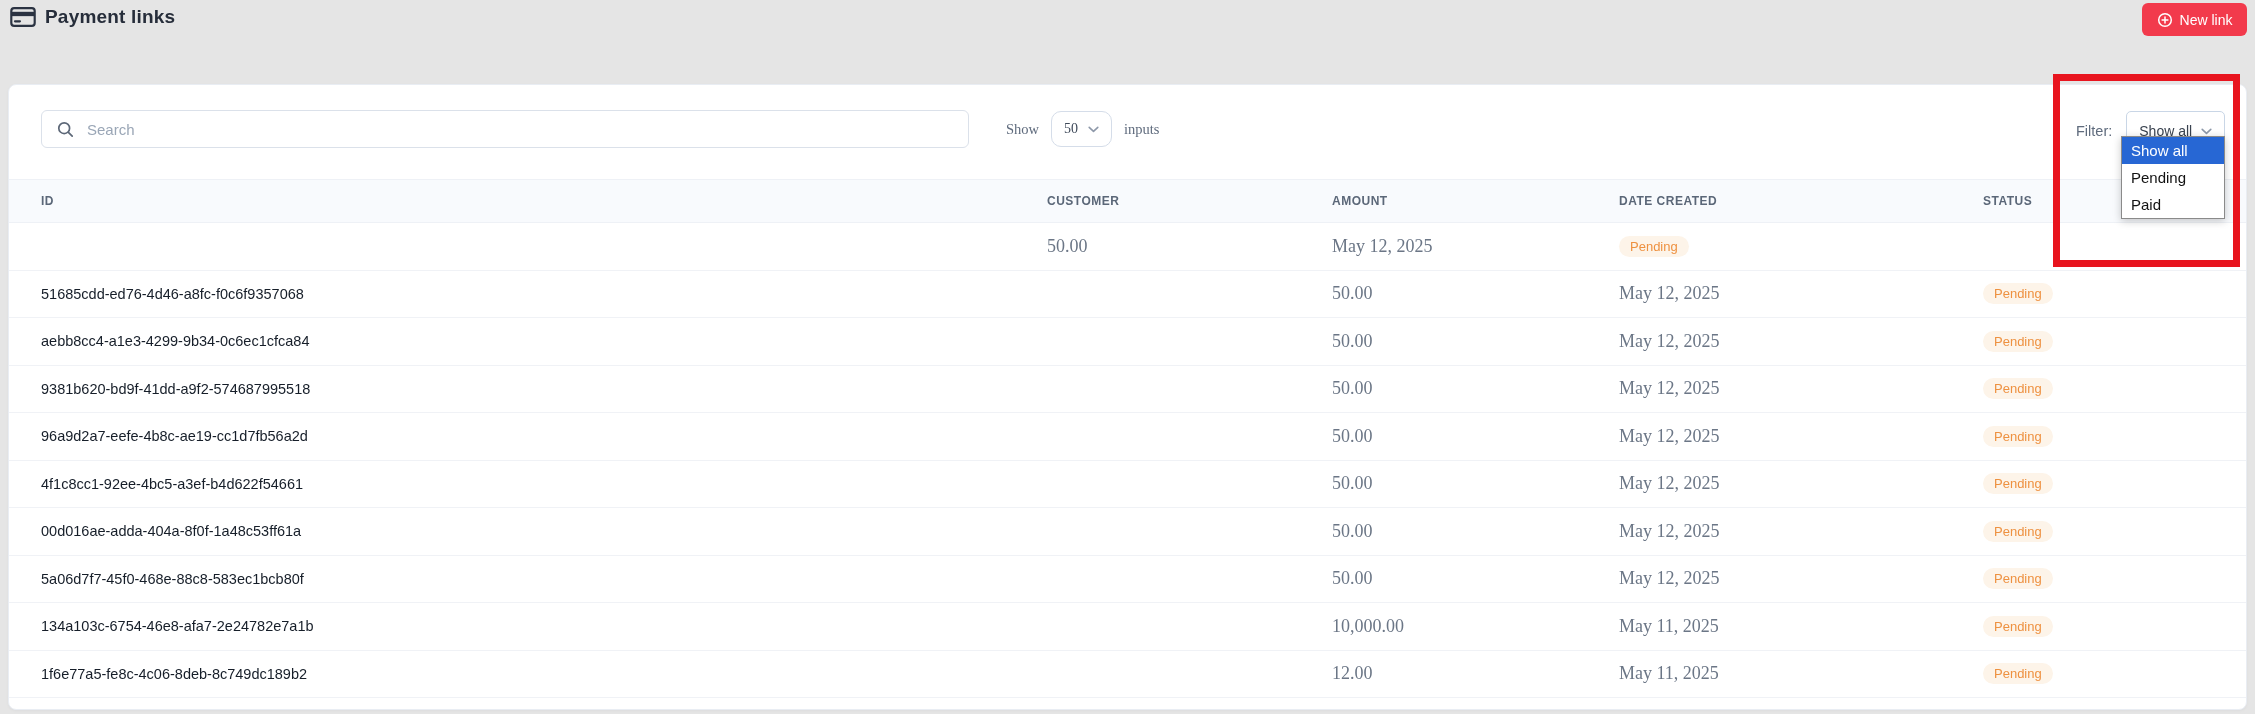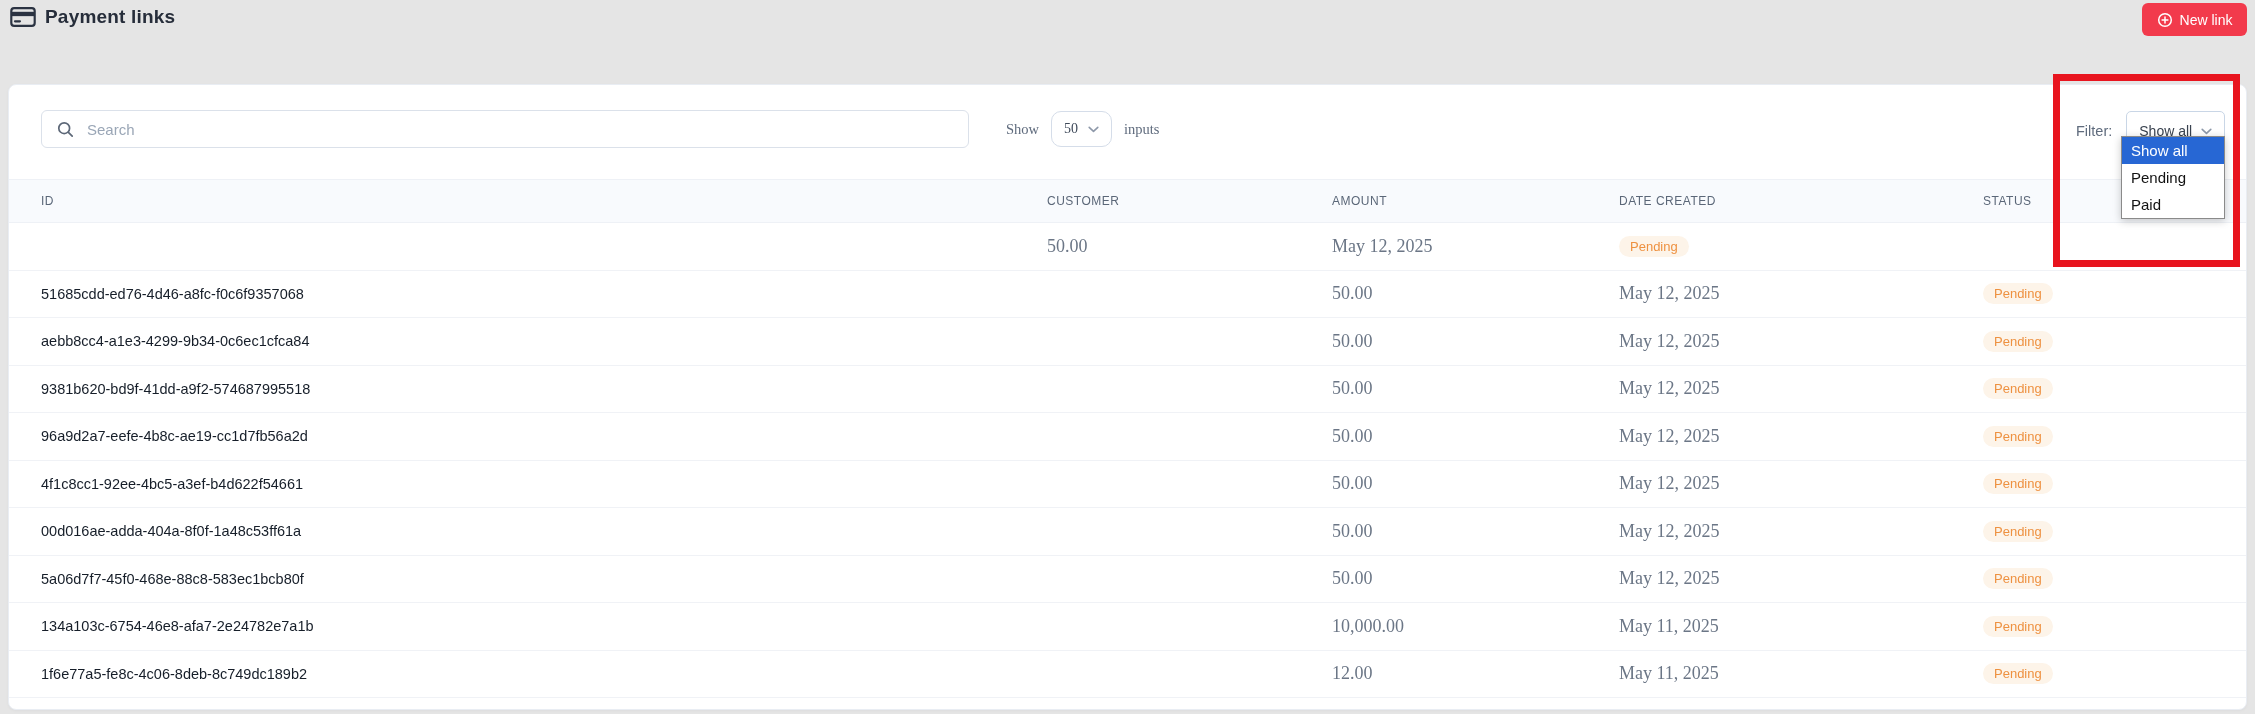--- a/index.html
+++ b/index.html
@@ -37,21 +37,21 @@
 
   .filter-group { position:absolute; left:2067px; top:26px; display:flex; align-items:center; gap:14px; }
   .filter-select { width:99px; height:40px; border:1px solid #c9d6e6; border-radius:5px; background:#fff;
     display:flex; align-items:center; justify-content:center; gap:9px; font-size:14px; color:#39424f;
     cursor:pointer; }
 
   
   .grid-row { display:grid; grid-template-columns:1006px 285px 287px 364px 1fr; padding-left:32px; align-items:center; }
   .table-header { position:absolute; left:0; top:94px; width:100%; height:44px; background:#f8fafd;
     border-top:1px solid #eef1f6; border-bottom:1px solid #eef1f6; }
-  .th { font-size:12px; font-weight:400; color:#5b6778; text-transform:uppercase; letter-spacing:.5px; }
+  .th { font-size:12px; font-weight:700; color:#5b6778; text-transform:uppercase; letter-spacing:.5px; }
   .table-body { position:absolute; left:0; top:138px; width:100%; }
   .table-row { height:47.5px; border-bottom:1px solid #f0f2f6; cursor:pointer; }
   .cell-id { font-size:14.5px; font-weight:500; color:#161e29; }
   .cell-muted { font-size:18px; color:#6b7686;font-family:Liberation Serif, serif; }
   .status-badge { display:inline-block; justify-self:start; background:var(--pending-bg); color:var(--pending-text);
     font-size:13px; padding:3px 11px; border-radius:999px; }
 
   
   .filter-dropdown { position:absolute; left:2121px; top:136px; width:104px; background:#fff;
     border:1px solid #8a8a8a; box-shadow:0 2px 8px rgba(0,0,0,.22); z-index:20; }

